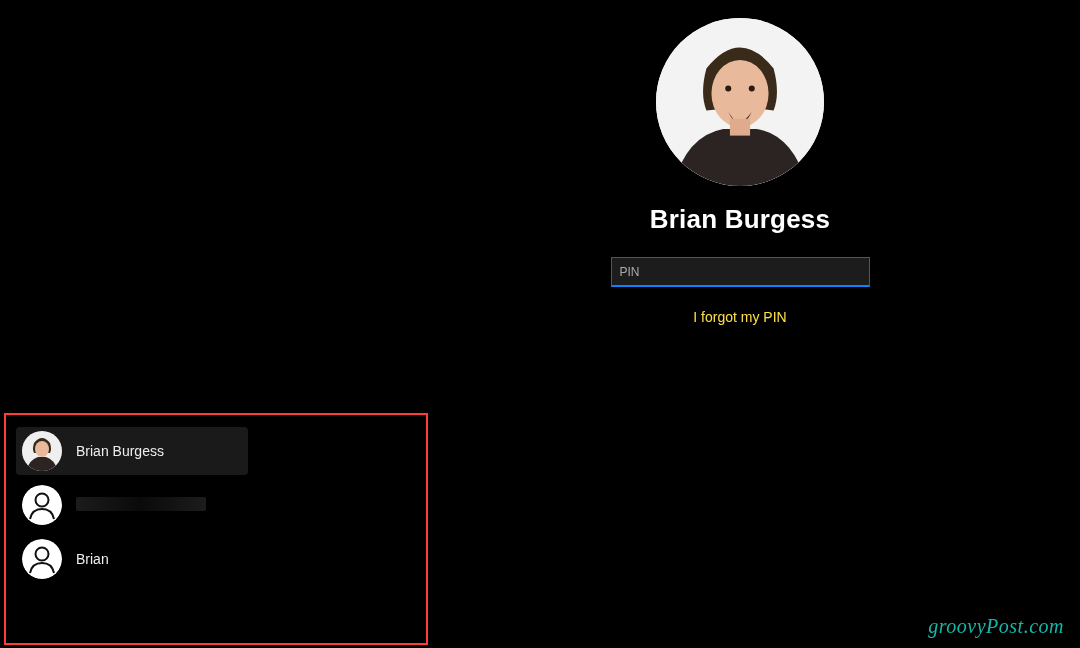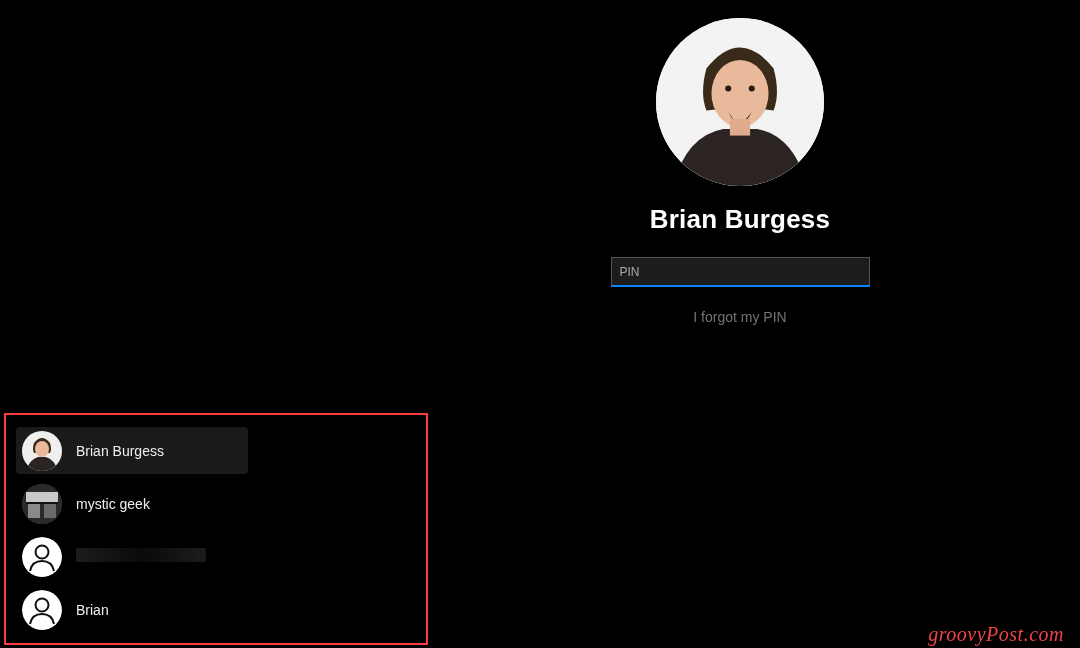--- a/index.html
+++ b/index.html
@@ -54,21 +54,21 @@
     font-size: 12px;
     padding: 2px 8px;
     box-sizing: border-box;
     outline: none;
   }
   .pin-input::placeholder { color: #aaa; }
 
   .forgot-link {
     margin-top: 22px;
     font-size: 14px;
-    color: #737373;
+    color: #fde047;
     cursor: pointer;
   }
 
   .user-switcher {
     position: absolute;
     left: 4px;
     bottom: 3px;
     width: 424px;
     height: 232px;
     border: 2px solid #ff3b3b;
@@ -115,25 +115,25 @@
     display:inline-block;
     width: 130px;
     height: 14px;
     background: linear-gradient(90deg,#1c1c1c,#0a0a0a,#1c1c1c);
     border-radius: 2px;
   }
 
   .watermark {
     position: absolute;
     right: 16px;
-    bottom: 2px;
+    bottom: 10px;
     font-family: Georgia, 'Times New Roman', serif;
     font-style: italic;
     font-size: 20px;
-    color: #ef4444;
+    color: #14b8a6;
     letter-spacing: 0.5px;
     user-select: none;
   }
 </style>
 </head>
 <body>
 
 <div class="login-area">
 
   <div class="avatar-large">
@@ -170,32 +170,20 @@
       <svg viewBox="0 0 40 40">
         <rect width="40" height="40" fill="#efefef"></rect>
         <path d="M12 12 Q20 2 28 12 Q30 18 28 22 Q20 21 12 22 Q10 18 12 12" fill="#3a2a1a"></path>
         <ellipse cx="20" cy="18" rx="7" ry="8" fill="#e8b99a"></ellipse>
         <path d="M4 40 Q8 28 16 26 L24 26 Q32 28 36 40 Z" fill="#2b2422"></path>
       </svg>
     </div>
     <span class="label">Brian Burgess</span>
   </div>
 
-  <div class="user-item">
-    <div class="avatar-small">
-      <svg viewBox="0 0 40 40">
-        <rect width="40" height="40" fill="#2a2a2a"></rect>
-        <rect x="4" y="8" width="32" height="10" fill="#c9c9c9"></rect>
-        <rect x="6" y="20" width="12" height="14" fill="#8a8a8a"></rect>
-        <rect x="22" y="20" width="12" height="14" fill="#6a6a6a"></rect>
-        <rect x="4" y="18" width="32" height="2" fill="#111"></rect>
-      </svg>
-    </div>
-    <span class="label">mystic geek</span>
-  </div>
 
   <div class="user-item">
     <div class="avatar-small">
       <svg viewBox="0 0 40 40">
         <circle cx="20" cy="20" r="20" fill="#ffffff"></circle>
         <circle cx="20" cy="15" r="6.5" fill="none" stroke="#111" stroke-width="2"></circle>
         <path d="M8 34 Q10 24 20 24 Q30 24 32 34" fill="none" stroke="#111" stroke-width="2"></path>
       </svg>
     </div>
     <span class="label"><span class="redacted"></span></span>

